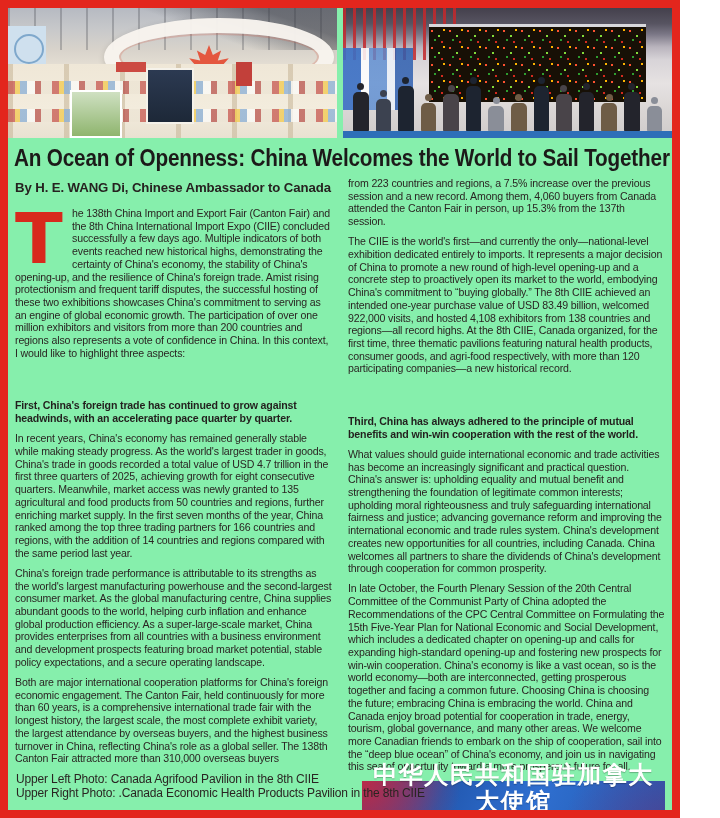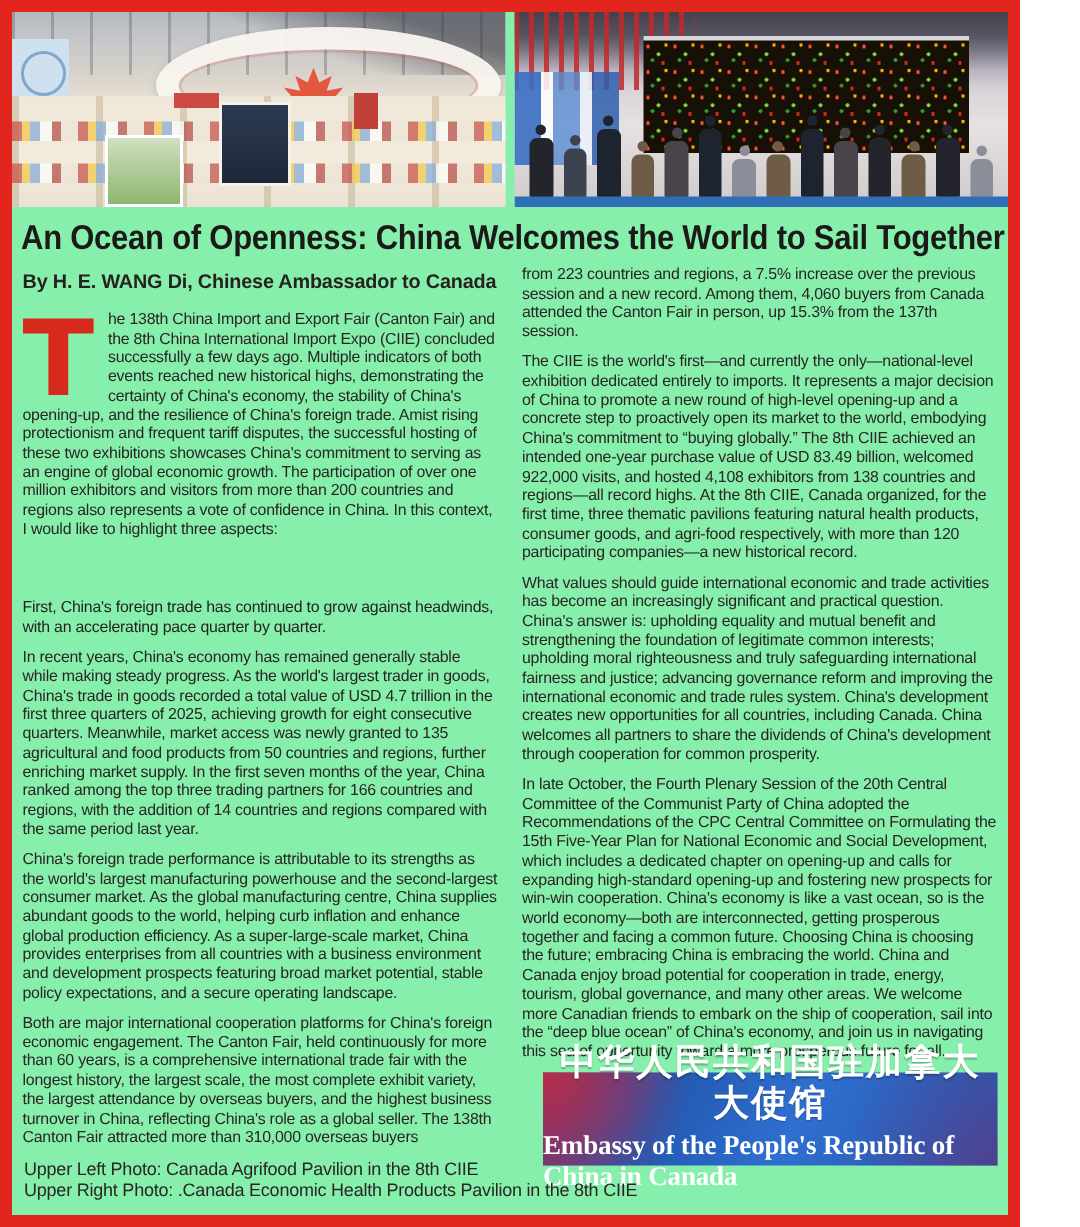--- a/index.html
+++ b/index.html
@@ -79,21 +79,21 @@
 
   
   .title { margin:7px 6px 5px 6px; font-size:23px; font-weight:bold; color:#1c1a19;
     white-space:nowrap; letter-spacing:-.2px; transform:scaleX(.9); transform-origin:left center; }
 
   
   .cols { display:flex; gap:16px; padding:0 7px; }
   .col { width:337px; }
   .byline { font-size:13.2px; font-weight:bold; color:#262220; margin:3px 0 12px; letter-spacing:-.1px; }
   .col p { font-size:10.6px; line-height:12.7px; letter-spacing:-.15px; color:#2a2522; margin:0 0 7.5px; }
-  .col p.b { font-weight:normal; color:#221f1d;margin-top:40px; }
+  .col p.b { font-weight:bold; color:#221f1d;margin-top:40px; }
   .dropcap { float:left; font-family:"DejaVu Sans", sans-serif; font-weight:bold;
     font-size:70px; line-height:56px; color:#d8291d; width:50px; margin:4px 7px 0 0; }
 
   
   .banner { margin:4px 0 0 14px; height:62px; width:calc(100% - 14px);
     display:flex; flex-direction:column; align-items:center; justify-content:center;
     background:
       radial-gradient(circle at 0% 0%, rgba(188,44,72,.95), rgba(188,44,72,0) 32%),
       radial-gradient(circle at 100% 100%, rgba(122,46,120,.55), rgba(122,46,120,0) 34%),
       linear-gradient(115deg,#6c3470 0%,#2258b0 26%,#2f6fd0 55%,#2157ac 100%);
@@ -164,20 +164,21 @@
       <p><span class="dropcap">T</span><span>he 138th China Import and Export Fair (Canton Fair) and the 8th China International Import Expo (CIIE) concluded successfully a few days ago. Multiple indicators of both events reached new historical highs, demonstrating the certainty of China's economy, the stability of China's opening-up, and the resilience of China's foreign trade. Amist rising protectionism and frequent tariff disputes, the successful hosting of these two exhibitions showcases China's commitment to serving as an engine of global economic growth. The participation of over one million exhibitors and visitors from more than 200 countries and regions also represents a vote of confidence in China. In this context, I would like to highlight three aspects:</span></p>
       <p class="b">First, China's foreign trade has continued to grow against headwinds, with an accelerating pace quarter by quarter.</p>
       <p>In recent years, China's economy has remained generally stable while making steady progress. As the world's largest trader in goods, China's trade in goods recorded a total value of USD 4.7 trillion in the first three quarters of 2025, achieving growth for eight consecutive quarters. Meanwhile, market access was newly granted to 135 agricultural and food products from 50 countries and regions, further enriching market supply. In the first seven months of the year, China ranked among the top three trading partners for 166 countries and regions, with the addition of 14 countries and regions compared with the same period last year.</p>
       <p>China's foreign trade performance is attributable to its strengths as the world's largest manufacturing powerhouse and the second-largest consumer market. As the global manufacturing centre, China supplies abundant goods to the world, helping curb inflation and enhance global production efficiency. As a super-large-scale market, China provides enterprises from all countries with a business environment and development prospects featuring broad market potential, stable policy expectations, and a secure operating landscape.</p>
       <p>Both are major international cooperation platforms for China's foreign economic engagement. The Canton Fair, held continuously for more than 60 years, is a comprehensive international trade fair with the longest history, the largest scale, the most complete exhibit variety, the largest attendance by overseas buyers, and the highest business turnover in China, reflecting China's role as a global seller. The 138th Canton Fair attracted more than 310,000 overseas buyers</p>
     </div>
 
     <div class="col">
       <p>from 223 countries and regions, a 7.5% increase over the previous session and a new record. Among them, 4,060 buyers from Canada attended the Canton Fair in person, up 15.3% from the 137th session.</p>
       <p>The CIIE is the world's first—and currently the only—national-level exhibition dedicated entirely to imports. It represents a major decision of China to promote a new round of high-level opening-up and a concrete step to proactively open its market to the world, embodying China's commitment to “buying globally.” The 8th CIIE achieved an intended one-year purchase value of USD 83.49 billion, welcomed 922,000 visits, and hosted 4,108 exhibitors from 138 countries and regions—all record highs. At the 8th CIIE, Canada organized, for the first time, three thematic pavilions featuring natural health products, consumer goods, and agri-food respectively, with more than 120 participating companies—a new historical record.</p>
+      <p class="b">Third, China has always adhered to the principle of mutual benefits and win-win cooperation with the rest of the world.</p>
       <p>What values should guide international economic and trade activities has become an increasingly significant and practical question. China's answer is: upholding equality and mutual benefit and strengthening the foundation of legitimate common interests; upholding moral righteousness and truly safeguarding international fairness and justice; advancing governance reform and improving the international economic and trade rules system. China's development creates new opportunities for all countries, including Canada. China welcomes all partners to share the dividends of China's development through cooperation for common prosperity.</p>
       <p>In late October, the Fourth Plenary Session of the 20th Central Committee of the Communist Party of China adopted the Recommendations of the CPC Central Committee on Formulating the 15th Five-Year Plan for National Economic and Social Development, which includes a dedicated chapter on opening-up and calls for expanding high-standard opening-up and fostering new prospects for win-win cooperation. China's economy is like a vast ocean, so is the world economy—both are interconnected, getting prosperous together and facing a common future. Choosing China is choosing the future; embracing China is embracing the world. China and Canada enjoy broad potential for cooperation in trade, energy, tourism, global governance, and many other areas. We welcome more Canadian friends to embark on the ship of cooperation, sail into the “deep blue ocean” of China's economy, and join us in navigating this sea of opportunity toward a more prosperous future for all.</p>
 
       <div class="banner">
         <div class="banner-cn">中华人民共和国驻加拿大大使馆</div>
         <div class="banner-en">Embassy of the People's Republic of China in Canada</div>
       </div>
     </div>
 
   </div>

